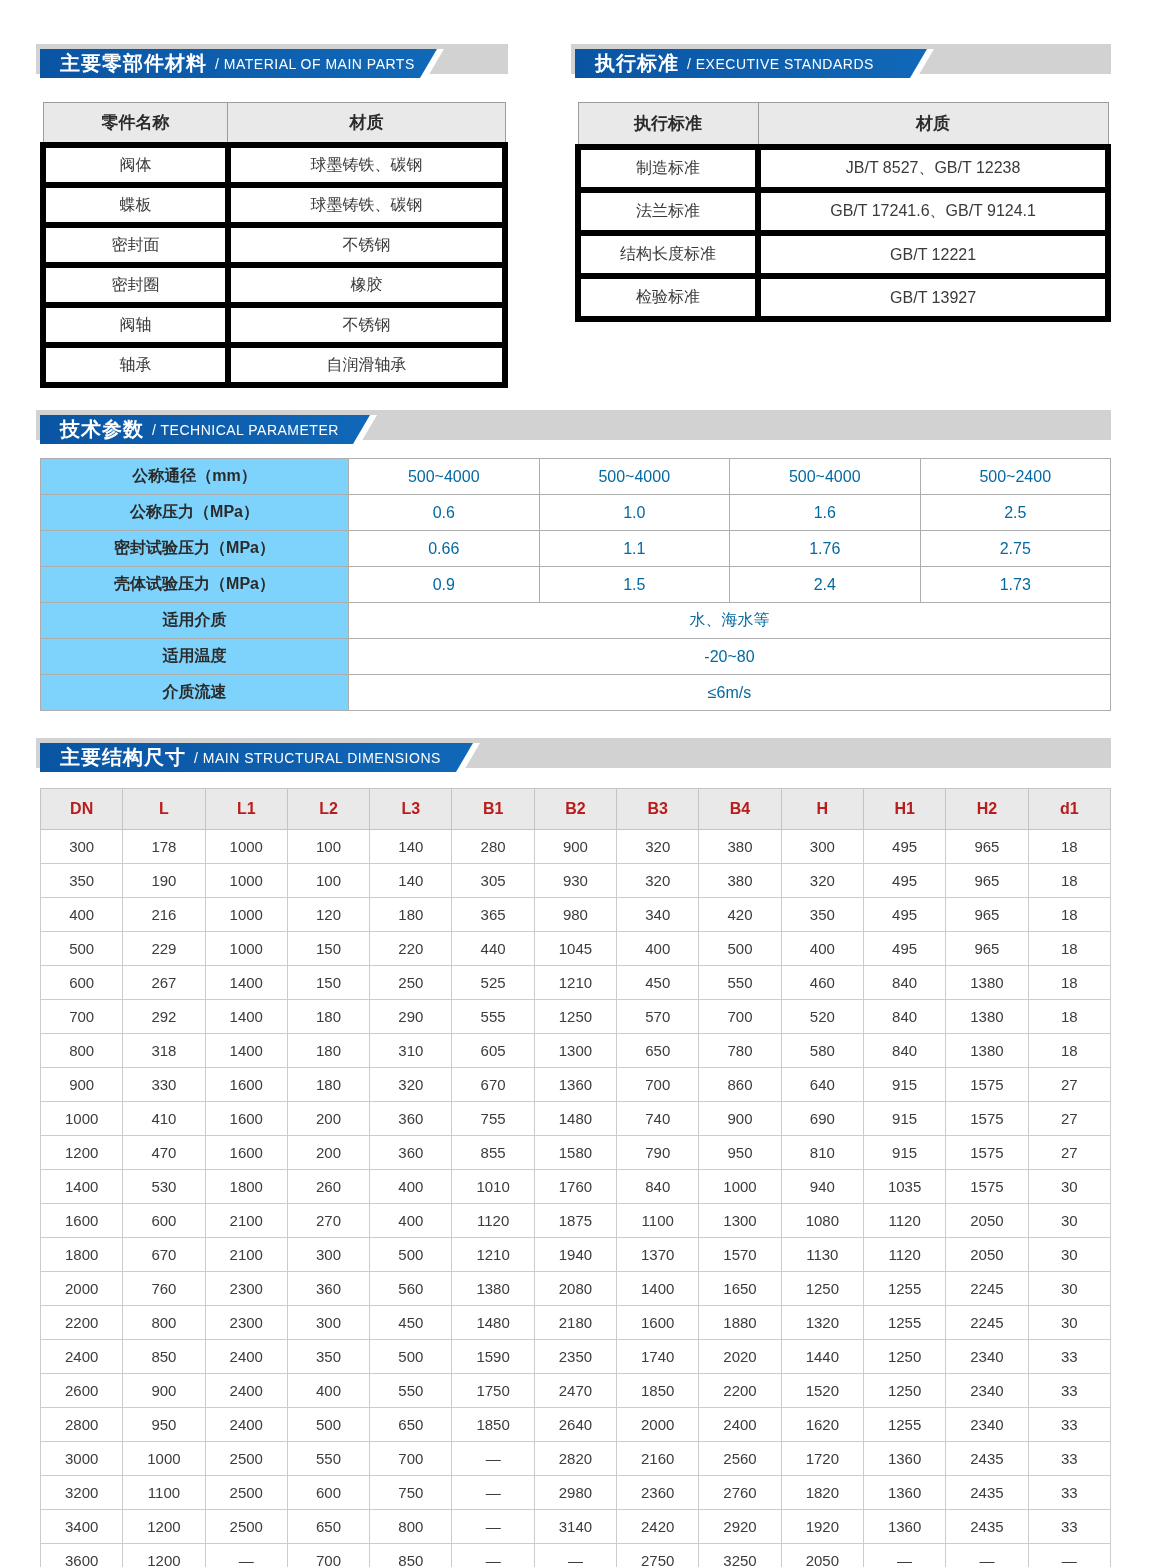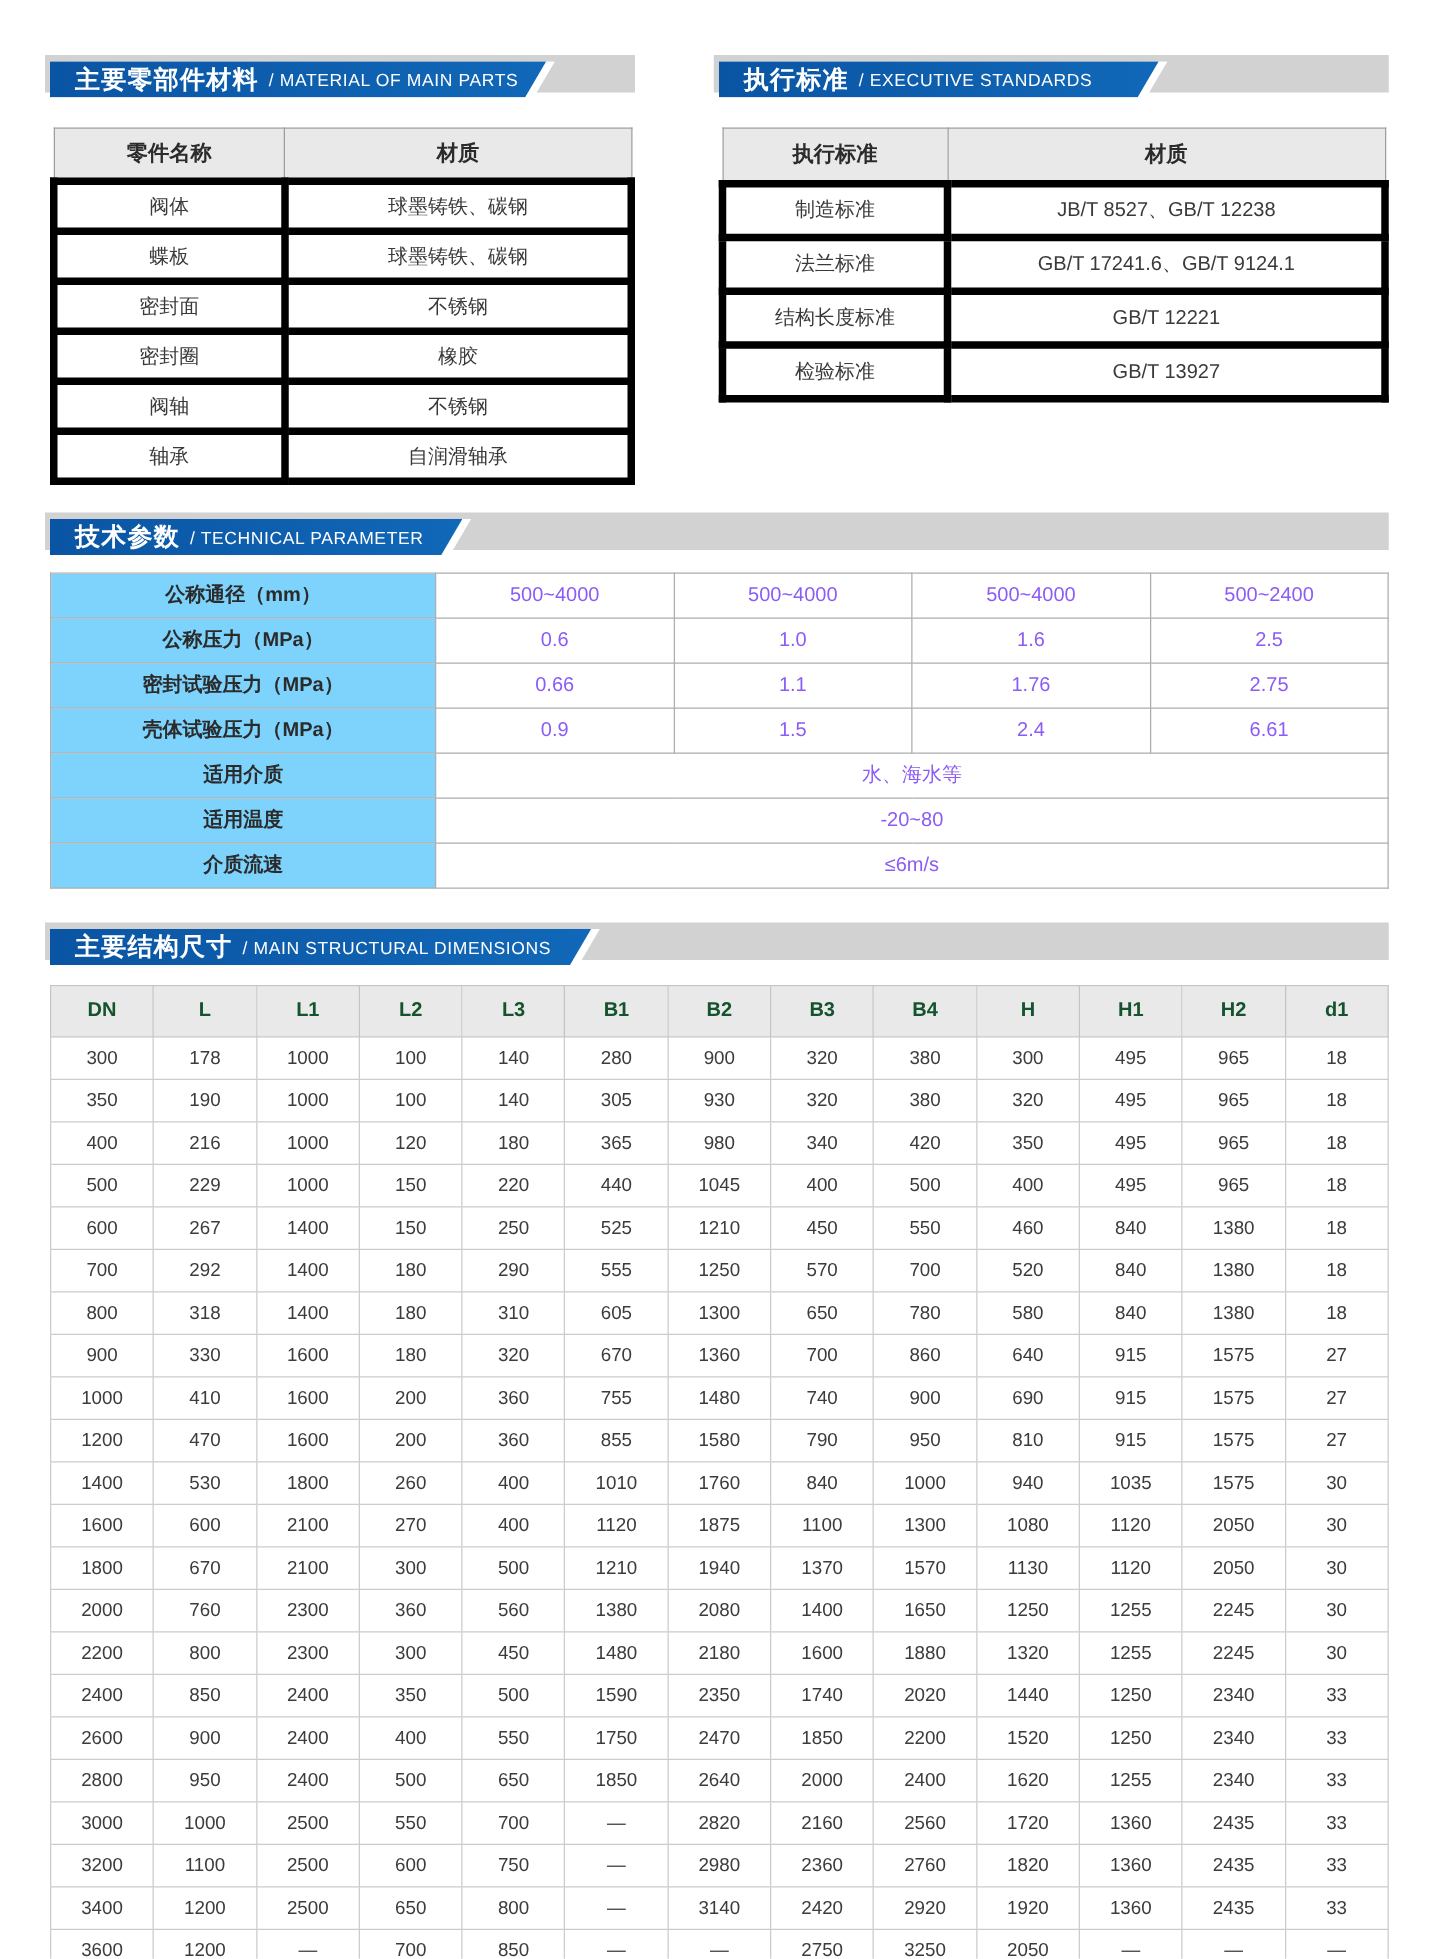--- a/index.html
+++ b/index.html
@@ -48,32 +48,32 @@
   }
   .sec-materials th{height:37px;}
   .sec-materials td{height:32px;}
   .sec-standards th{height:39px;}
   .sec-standards td{height:35px;}
 
   
   .sec-technical{margin-top:22px;}
   .tech-table{width:100%;margin-top:14px;}
   .tech-table td{
-    border:1px solid #adadad;height:33px;text-align:center;font-size:16px;color:#8b5cf6;background:#fff;
+    border:1px solid #adadad;height:33px;text-align:center;font-size:16px;color:#0369a1;background:#fff;
   }
   .tech-table td.label-cell{
     background:#7dd3fc;font-weight:bold;color:#2b2b2b;width:305px;
   }
 
   
   .sec-dimensions{margin-top:27px;}
   .dim-table{width:100%;margin-top:16px;}
   .dim-table th{
     background:#e9e9e9;border:1px solid #c4c4c4;height:38px;font-size:16px;font-weight:bold;
-    color:#14532d;text-align:center;
+    color:#b91c1c;text-align:center;
   }
   .dim-table td{
     border:1px solid #cccccc;height:31px;font-size:15px;color:#3c3c3c;text-align:center;background:#fff;
   }
 </style>
 </head>
 <body>
 
 <div class="page">
   <div class="content">
@@ -202,21 +202,21 @@
               <td>0.66</td>
               <td>1.1</td>
               <td>1.76</td>
               <td>2.75</td>
             </tr>
             <tr>
               <td class="label-cell">壳体试验压力（MPa）</td>
               <td>0.9</td>
               <td>1.5</td>
               <td>2.4</td>
-              <td>6.61</td>
+              <td>1.73</td>
             </tr>
             <tr>
               <td class="label-cell">适用介质</td>
               <td colspan="4">水、海水等</td>
             </tr>
             <tr>
               <td class="label-cell">适用温度</td>
               <td colspan="4">-20~80</td>
             </tr>
             <tr>

